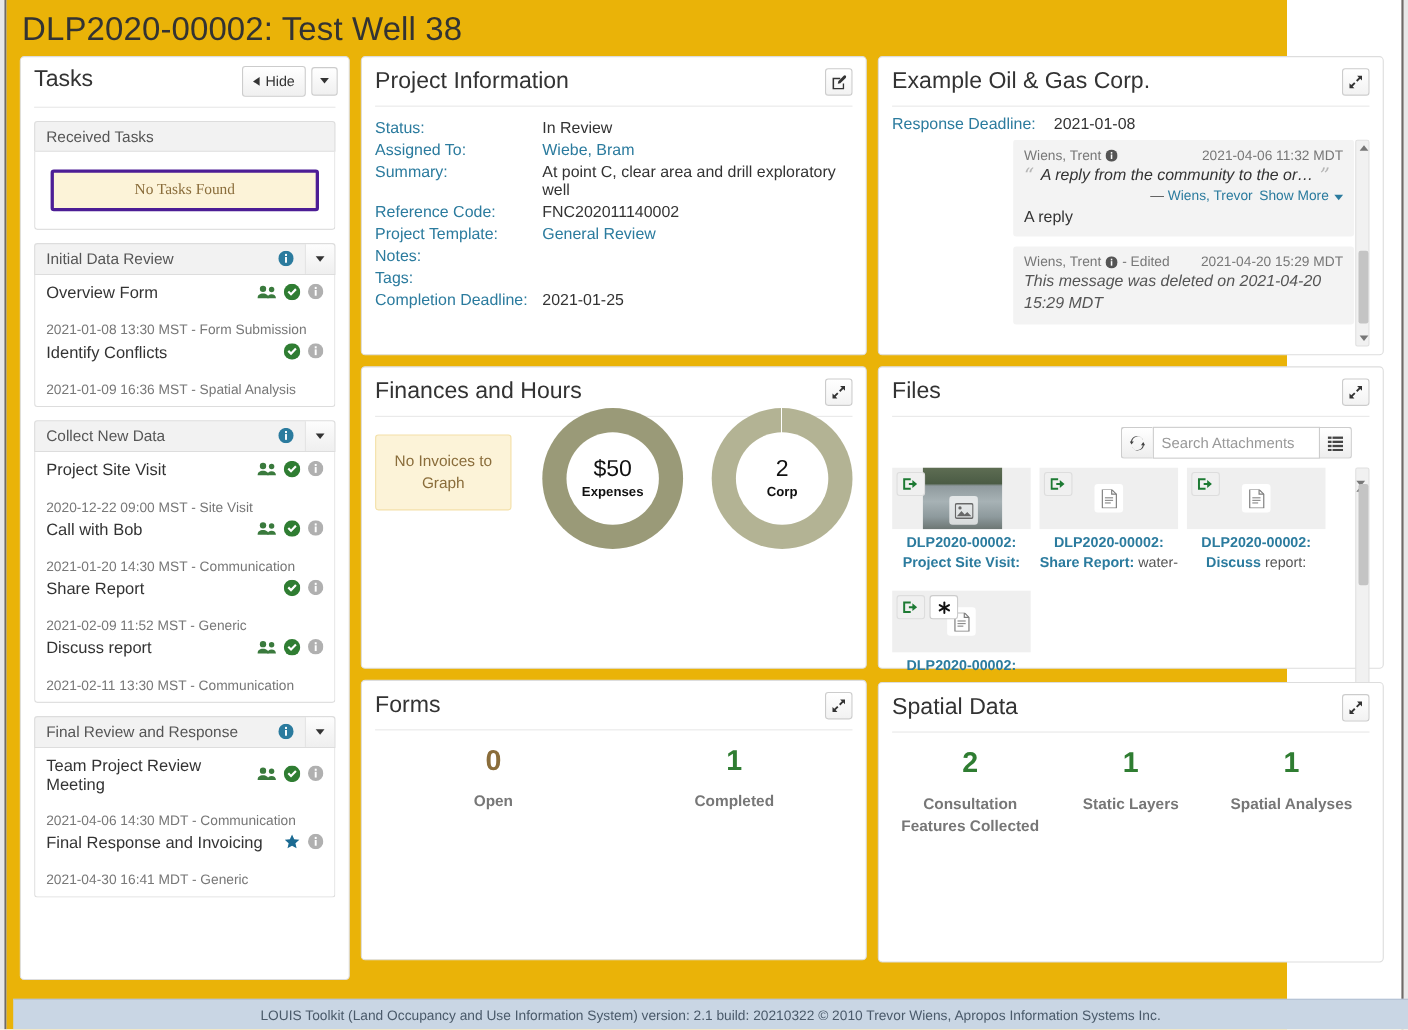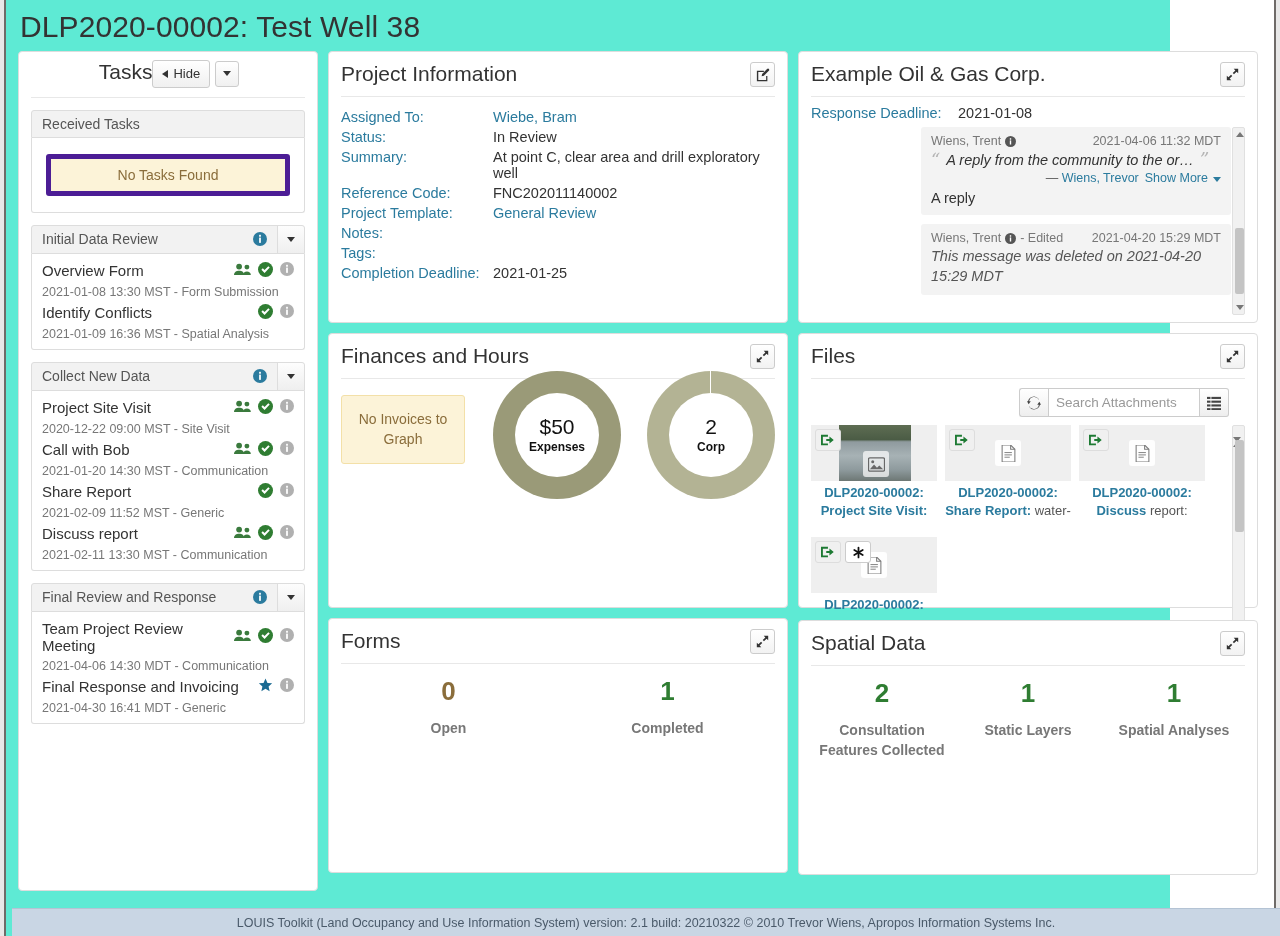--- a/index.html
+++ b/index.html
@@ -19,21 +19,21 @@
     overflow: hidden;
   }
   
   .edge-left  { position:absolute; left:4px;  top:0; width:2px; height:936px; background:#6f6b68; }
   .edge-left2 { position:absolute; left:0px;  top:0; width:4px; height:936px; background:#e8e8e8; }
   .edge-right { position:absolute; right:4px; top:0; width:2px; height:936px; background:#6f6b68; }
   .edge-right2{ position:absolute; right:0px; top:0; width:4px; height:936px; background:#e8e8e8; }
 
   .page {
     position:absolute; left:6px; top:0; width:1164px; height:936px;
-    background:#5eead4;
+    background:#eab308;
   }
 
   .page-title {
     font-size: 30px;
     font-weight: normal;
     color: #333333;
     margin: 0;
     padding: 10px 0 8px 14px;
     line-height: 1.1;
     letter-spacing: 0.1px;
@@ -84,21 +84,21 @@
     align-items: center; justify-content: center;
     cursor: pointer;
     color: #333333;
     flex: 0 0 auto;
   }
   .iconbtn svg { display:block; }
 
   
   .tasks-head {
     padding: 8px 10px 0 12px;
-    display:flex; align-items:flex-start; justify-content:center;
+    display:flex; align-items:flex-start; justify-content:space-between;
   }
   .btn {
     border: 1px solid #cccccc;
     background: linear-gradient(#ffffff,#f0f0f0);
     border-radius: 3px;
     font-size: 13px;
     color: #333333;
     padding: 4px 9px;
     cursor: pointer;
     line-height: 1.35;
@@ -166,26 +166,27 @@
   .section-head .sh-label { flex:1; }
   .section-box {
     border:1px solid #dddddd; border-top:none;
     border-radius: 0 0 3px 3px;
     margin: 0 12px 0 12px;
     padding: 8px 0 6px 0;
   }
   .no-tasks {
     margin: 8px 14px 10px 14px;
     background: #fcf3d8;
-    border: 5px solid #4c1d95;
+    border: 3px solid #4c1d95;
     border-radius: 3px;
     color: #8a6d3b;
     text-align: center;
     font-size: 14px;
     padding: 8px 6px;
+    font-family: Liberation Serif, serif;
   }
   .sec-hdr-2 {
     background: #f2f2f2;
     border:1px solid #dddddd;
     border-radius:3px 3px 0 0;
     display:flex; align-items:stretch;
     margin: 12px 12px 0 12px;
     height:29px;
   }
   .sec-hdr-2 .lbl {
@@ -202,21 +203,21 @@
   .task-list {
     border:1px solid #dddddd; border-top:none;
     border-radius:0 0 3px 3px;
     margin: 0 12px 0 12px;
     padding: 5px 0 6px 0;
   }
   .task-row { padding: 3px 10px 2px 10px; }
   .task-line1 { display:flex; align-items:center; }
   .task-name { flex:1; font-size:15px; color:#333333; }
   .task-icons { display:flex; align-items:center; gap:7px; }
-  .task-sub { font-size:12.5px; color:#777777; margin-top:5px; }
+  .task-sub { font-size:12.5px; color:#777777; margin-top:17px; }
 
   
   .pi-table { width:100%; border-collapse: collapse; }
   .pi-table td { padding: 2px 0; vertical-align: top; font-size:14.5px; }
   .pi-lbl { color:#2b7b9e; width: 152px; white-space:nowrap; }
   .pi-val { color:#333333; }
   .pi-val.link { color:#2b7b9e; }
 
   
   .resp-line { display:flex; font-size:14.5px; margin-bottom:6px; }
@@ -619,26 +620,26 @@
                 <path d="M1 3h8v1.6H2.6v9H11.6V9H13v6H1z" fill="#333"></path>
                 <path d="M14.9 1.1a1.6 1.6 0 0 0-2.3 0L7 6.8l-.6 2.6 2.6-.6 5.7-5.6a1.6 1.6 0 0 0 0-2.1z" fill="#333"></path>
               </svg>
             </div>
           </div>
           <div class="panel-rule"></div>
           <div class="panel-body">
             <table class="pi-table">
               <tbody id="pi-rows">
                   <tr>
+                    <td class="pi-lbl">Status:</td>
+                    <td class="pi-val">In Review</td>
+                  </tr>
+                  <tr>
                     <td class="pi-lbl">Assigned To:</td>
                     <td class="pi-val link">Wiebe, Bram</td>
-                  </tr>
-                  <tr>
-                    <td class="pi-lbl">Status:</td>
-                    <td class="pi-val">In Review</td>
                   </tr>
                   <tr>
                     <td class="pi-lbl">Summary:</td>
                     <td class="pi-val">At point C, clear area and drill exploratory well</td>
                   </tr>
                   <tr>
                     <td class="pi-lbl">Reference Code:</td>
                     <td class="pi-val">FNC202011140002</td>
                   </tr>
                   <tr>

